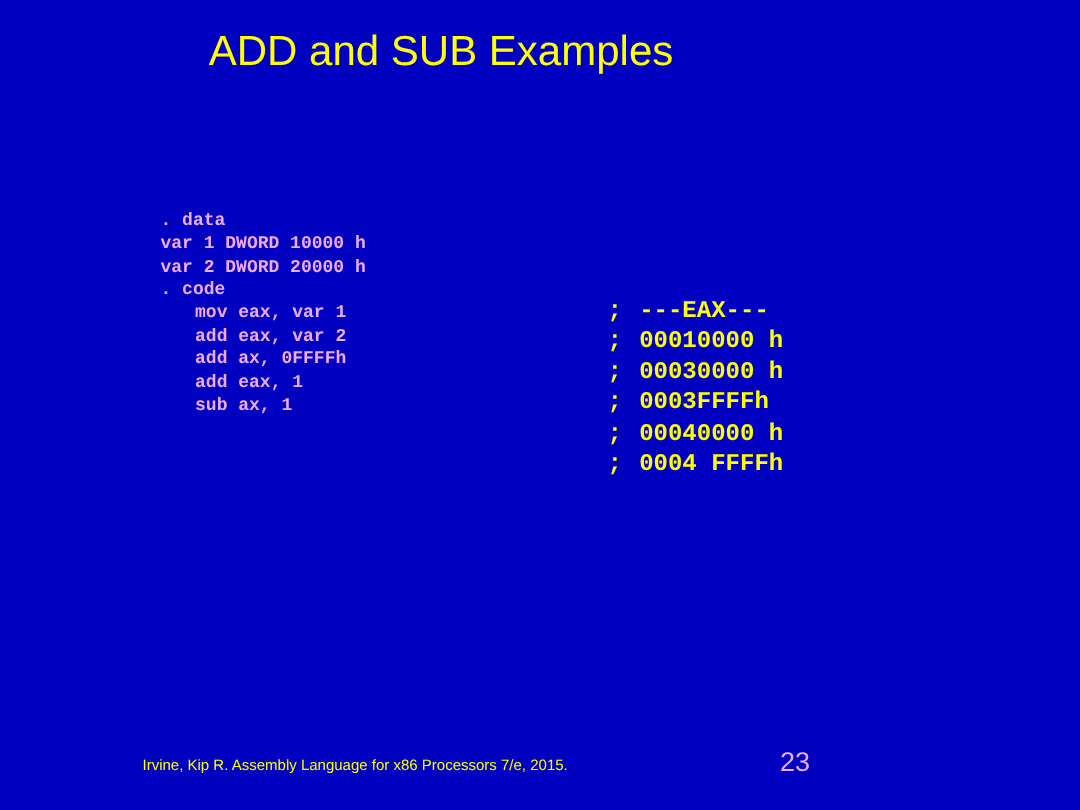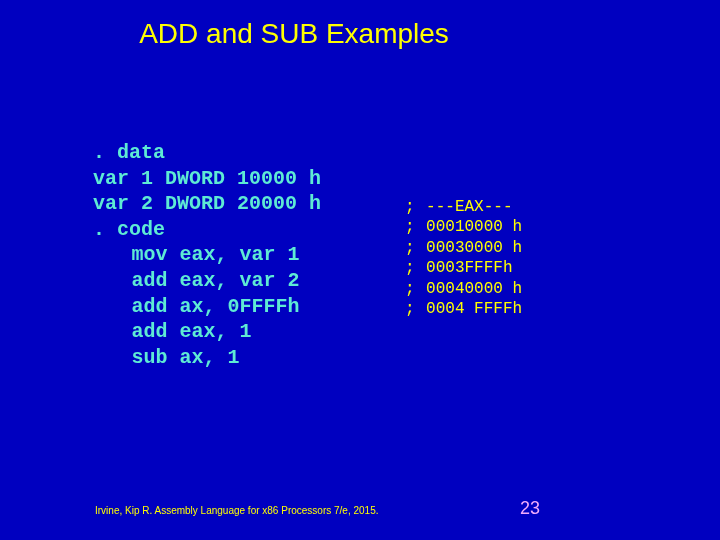--- a/index.html
+++ b/index.html
@@ -23,39 +23,39 @@
     left: 0;
     width: 100%;
     text-align: center;
     color: #ffff00;
     font-size: 28px;
     font-weight: 400;
   }
   .code-block {
     position: absolute;
     top: 140px;
-    left: 93px;
+    left: 107px;
     font-family: "Courier New", Courier, monospace;
-    font-size: 20px;
+    font-size: 12px;
     font-weight: bold;
-    color: #5eead4;
+    color: #f0abfc;
     line-height: 1.28;
     white-space: pre;
   }
   .code-block .indent {
     display: inline-block;
     width: 3.2ch;
   }
   .comment-col {
     position: absolute;
     top: 197px;
     left: 405px;
     font-family: "Courier New", Courier, monospace;
     font-size: 16px;
-    font-weight: normal;
+    font-weight: bold;
     color: #ffff00;
     line-height: 1.28;
     white-space: pre;
   }
   .comment-row .semi {
     display: inline-block;
     width: 2.2ch;
   }
   .footer {
     position: absolute;

